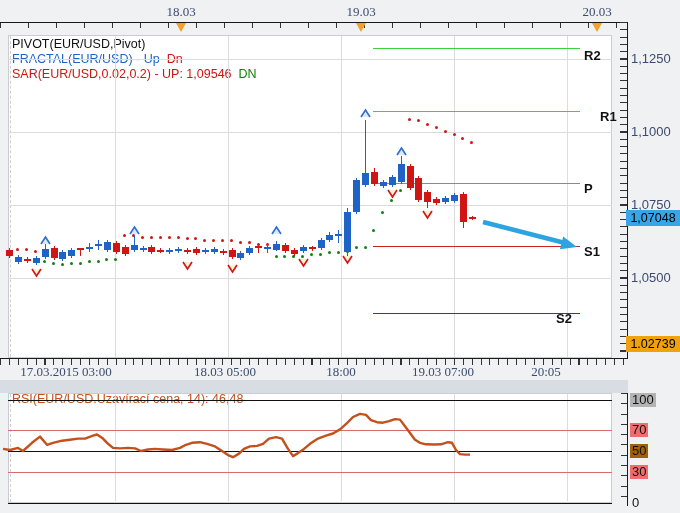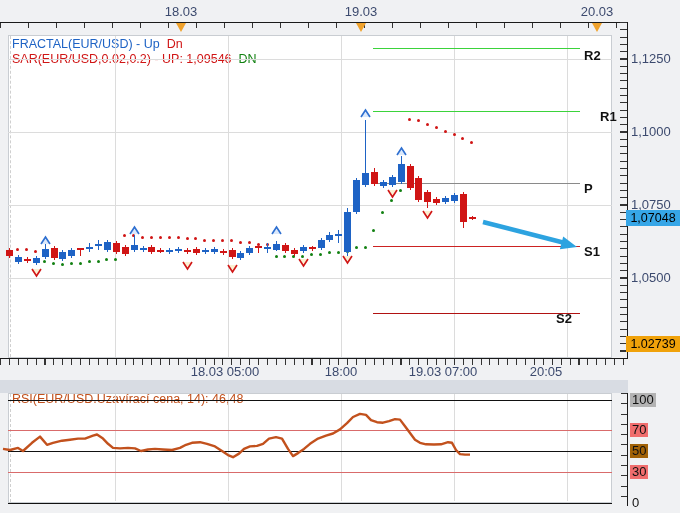--- a/index.html
+++ b/index.html
@@ -2,21 +2,21 @@
 <html><head>
 <meta charset="utf-8">
 <style>
   html,body{margin:0;padding:0;}
   body{font-family:"Liberation Sans",sans-serif;background:#f0f1f3;}
   #root{position:relative;width:680px;height:513px;overflow:hidden;background:#f0f1f3;}
   .abs{position:absolute;}
   .panel{position:absolute;background:#ffffff;border:1px solid #c9cdd2;box-sizing:border-box;}
   .axis-line{position:absolute;background:#1a1a1a;}
   .axis-label{position:absolute;color:#3c4a6e;font-size:13px;white-space:nowrap;}
-  .centered{transform:translateX(-50%);}
+  .centered{transform:translateX(-50%);font-family:Liberation Serif, serif;}
   .hgrid{position:absolute;height:1px;background:#dcdcdc;}
   .vgrid{position:absolute;width:1px;background:#dcdcdc;}
   .dashedge{position:absolute;width:0;border-left:1px dashed #cfcfcf;}
   .tickstrip-top{position:absolute;left:0;top:23px;width:628px;height:5px;
     background:repeating-linear-gradient(to right,#333 0px,#333 1px,transparent 1px,transparent 28px);}
   .tickstrip-bottom{position:absolute;left:0;top:359px;width:628px;height:6px;
     background:repeating-linear-gradient(to right,#333 0px,#333 1px,transparent 1px,transparent 8.9px);}
   .tickstrip-price{position:absolute;left:620px;top:22px;width:7px;height:336px;
     background:repeating-linear-gradient(to bottom,#333 0px,#333 1px,transparent 1px,transparent 7.3px);}
   .tickstrip-rsi{position:absolute;left:621px;top:393px;width:6px;height:112px;
@@ -48,20 +48,21 @@
   <div class="tickstrip-top"></div>
 
   <div class="panel" style="left:8px;top:35px;width:604px;height:323px;"></div>
   <div class="dashedge" style="left:10px;top:36px;height:321px;"></div>
 
   <div class="axis-line" style="left:627px;top:22px;width:1px;height:336px;"></div>
   <div class="tickstrip-price"></div>
   <div class="abs" id="priceaxis" style="left:620px;top:22px;width:60px;height:336px;"></div>
 
   <div id="legend">
+    <div class="lg-black">PIVOT(EUR/USD,Pivot)</div>
     <div>
       <span class="lg-blue">FRACTAL(EUR/USD) - </span><span class="lg-blue">Up</span>&nbsp;&nbsp;<span class="lg-red">Dn</span>
     </div>
     <div>
       <span class="lg-red">SAR(EUR/USD,0.02,0.2) -  UP: 1,09546</span>&nbsp;&nbsp;<span class="lg-green">DN</span>
     </div>
   </div>
 
   <div class="axis-line" style="left:0;top:358px;width:628px;height:1px;"></div>
   <div class="tickstrip-bottom"></div>
@@ -324,20 +325,21 @@
       <div class="axis-label" style="left: 631px; top: 197px; position: absolute;">1,0750</div>
       <div class="axis-label" style="left: 631px; top: 270px; position: absolute;">1,0500</div>
       <div class="price-box" style="top: 210px; background: rgb(54, 166, 231); position: absolute;">1,07048</div>
       <div class="price-box" style="top: 336px; background: rgb(240, 162, 10); position: absolute;">1.02739</div>
       <div class="axis-label centered" style="left: 181px; top: 4px; position: absolute;">18.03</div>
       <div class="day-marker" style="left: 176px; top: 23px; position: absolute;"></div>
       <div class="axis-label centered" style="left: 361px; top: 4px; position: absolute;">19.03</div>
       <div class="day-marker" style="left: 356px; top: 23px; position: absolute;"></div>
       <div class="axis-label centered" style="left: 597px; top: 4px; position: absolute;">20.03</div>
       <div class="day-marker" style="left: 592px; top: 23px; position: absolute;"></div>
+      <div class="axis-label centered" style="left: 66px; top: 364px; position: absolute;">17.03.2015 03:00</div>
       <div class="axis-label centered" style="left: 225px; top: 364px; position: absolute;">18.03 05:00</div>
       <div class="axis-label centered" style="left: 341px; top: 364px; position: absolute;">18:00</div>
       <div class="axis-label centered" style="left: 443px; top: 364px; position: absolute;">19.03 07:00</div>
       <div class="axis-label centered" style="left: 546px; top: 364px; position: absolute;">20:05</div>
       <div class="rsi-levelline" style="top: 400px; background: rgb(17, 17, 17); position: absolute;"></div>
       <div class="rsi-levelline" style="top: 430px; background: rgb(217, 107, 107); position: absolute;"></div>
       <div class="rsi-levelline" style="top: 451px; background: rgb(17, 17, 17); position: absolute;"></div>
       <div class="rsi-levelline" style="top: 472px; background: rgb(217, 107, 107); position: absolute;"></div>
       <div class="rsi-levelline" style="top: 503px; background: rgb(17, 17, 17); position: absolute;"></div>
       <div class="rsi-label" style="top: 393px; position: absolute; background: rgb(179, 179, 179);">100</div>

